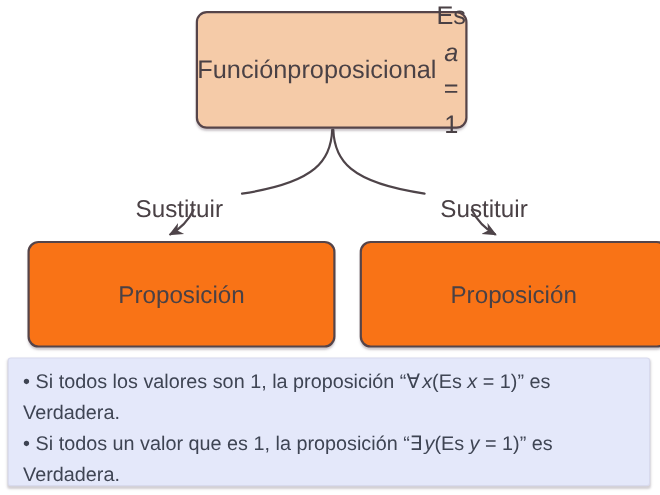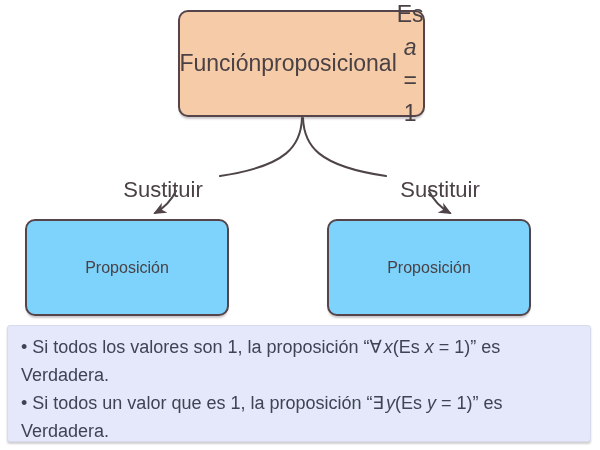--- a/index.html
+++ b/index.html
@@ -13,22 +13,22 @@
     border:2px solid #554449;border-radius:10px;
     display:flex;flex-direction:row;justify-content:center;align-items:center;
     text-align:center;
     box-shadow:0 3px 2px -1px rgba(110,95,105,.35);
   }
   .node-top{
     left:178px;top:10px;width:247px;height:107px;
     background:#f5cba8;font-size:23px;line-height:33px;
   }
   .node-pink{
-    top:219px;width:204px;height:97px;
-    background:#7dd3fc;font-size:16px;line-height:32px;
+    top:219px;width:280px;height:97px;
+    background:#f97316;font-size:22px;line-height:32px;
   }
   .node-pink.left{left:25px;}
   .node-pink.right{left:327px;}
   .edge-label{
     position:absolute;top:160px;height:28px;
     font-size:22px;line-height:28px;text-align:center;color:#4a4145;margin-top:16px;
   }
   .edge-label.left{left:110px;width:106px;}
   .edge-label.right{left:388px;width:104px;}
   .it{font-style:italic;}

